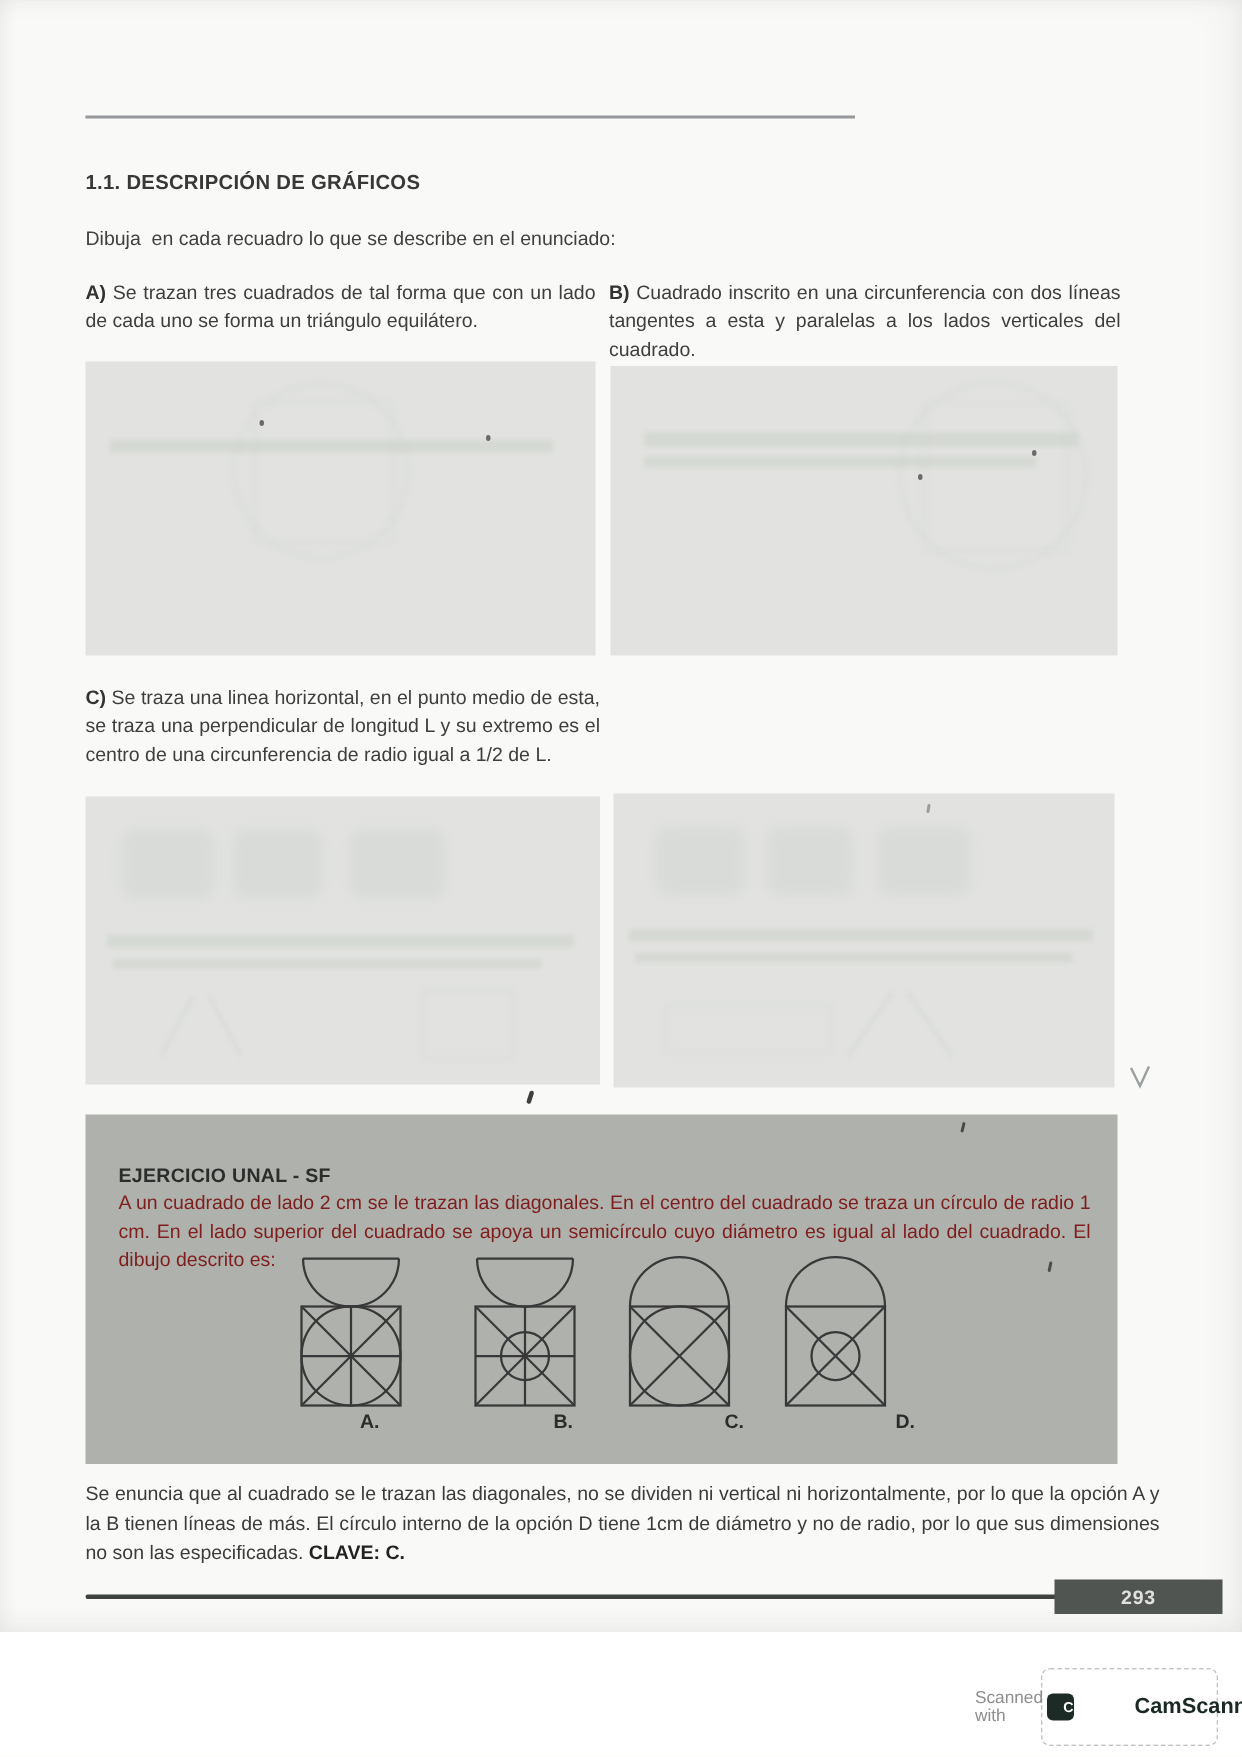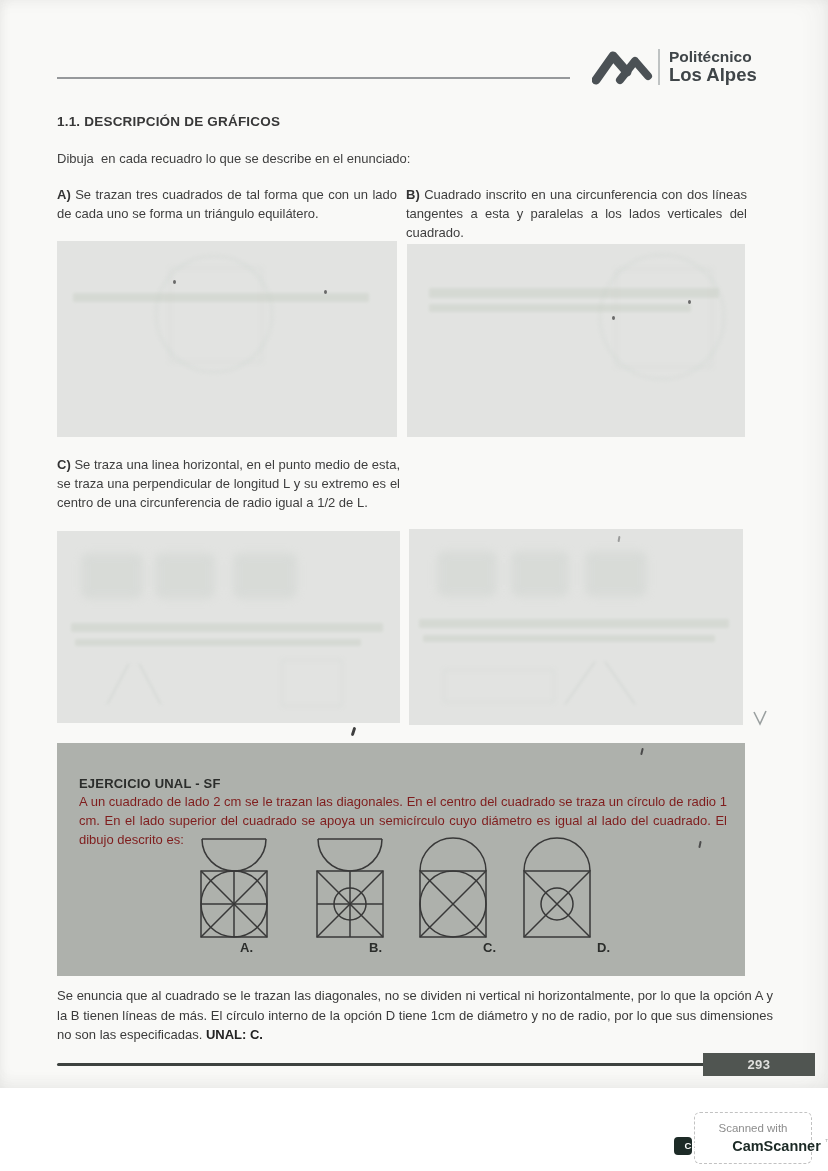--- a/index.html
+++ b/index.html
@@ -56,52 +56,39 @@
   .solution { position:absolute; left:57px; top:986px; width:716px; font-size:13px; line-height:19.5px; color:#3b3b3b; text-align:justify; }
   .solution b { color:#222; }
 
   
   .footer-line { position:absolute; left:57px; top:1063px; width:648px; height:3px; background:#3d423f; border-radius:2px; }
   .page-badge { position:absolute; left:703px; top:1053px; width:112px; height:23px; background:#505551;
     color:#e0e0de; font-size:13px; font-weight:bold; letter-spacing:.5px; display:flex; align-items:center; justify-content:center; }
 
   
   .camscanner { position:absolute; left:694px; top:1112px; width:118px; height:52px; background:#fff;
-    border:1px dashed #c2c2c2; border-radius:6px; display:flex; flex-direction:column; align-items:center; justify-content:center; gap:3px; }
+    border:1px dashed #c2c2c2; border-radius:6px; display:flex; flex-direction:row; align-items:center; justify-content:center; gap:3px; }
   .scanned-with { font-size:11.5px; color:#8d8d8d; }
   .brand-row { display:flex; align-items:flex-start; gap:4px; }
   .cs-icon { width:18px; height:18px; background:#1d2b27; border-radius:4px; color:#fff; font-size:9.5px; font-weight:bold;
     display:flex; align-items:center; justify-content:center;padding-left:16px; }
   .brand { font-size:14.5px; font-weight:bold; color:#1b2925; line-height:18px;margin-left:36px; }
   .tm { font-size:7px; color:#9a9a9a; margin-top:1px; }
 
   
   .pen { position:absolute; }
   .pen-tick { background:#3f3f3f; border-radius:2px; }
 </style>
 </head>
 <body>
 
 <div class="page">
   <div class="scan-area"></div>
 
   <div class="top-rule"></div>
-  <div class="logo">
-    <span>
-      <svg width="62" height="42" viewBox="0 0 62 42">
-        <path d="M4 36 L21 12 L35 28" stroke="#4b5155" stroke-width="9" fill="none" stroke-linecap="round" stroke-linejoin="round"></path>
-        <path d="M28 36 L43 17 L56 32" stroke="#4b5155" stroke-width="8" fill="none" stroke-linecap="round" stroke-linejoin="round"></path>
-      </svg>
-    </span>
-    <div class="logo-divider"></div>
-    <div class="logo-text">
-      <div class="logo-l1">Politécnico</div>
-      <div class="logo-l2">Los Alpes</div>
-    </div>
-  </div>
 
   <h1 class="section-title">1.1. DESCRIPCIÓN DE GRÁFICOS</h1>
   <p class="instruction">Dibuja  en cada recuadro lo que se describe en el enunciado:</p>
 
   <p class="prompt prompt-a"><b>A)</b> <span>Se trazan tres cuadrados de tal forma que con un lado de cada uno se forma un triángulo equilátero.</span></p>
   <p class="prompt prompt-b"><b>B)</b> <span>Cuadrado inscrito en una circunferencia con dos líneas tangentes a esta y paralelas a los lados verticales del cuadrado.</span></p>
   <p class="prompt prompt-c"><b>C)</b> <span>Se traza una linea horizontal, en el punto medio de esta, se traza una perpendicular de longitud L y su extremo es el centro de una circunferencia de radio igual a 1/2 de L.</span></p>
 
   <div class="dbox dbox-a">
     <div class="ghost g-circle" style="left:98px; top:14px; width:118px; height:118px;"></div>
@@ -169,21 +156,21 @@
         <path d="M3,36 A33,33 0 0 1 69,36" fill="none" stroke="#383838" stroke-width="1.5"></path>
         <rect x="3" y="36" width="66" height="66" fill="none" stroke="#383838" stroke-width="1.5"></rect>
         <path d="M3,36 L69,102 M69,36 L3,102" fill="none" stroke="#383838" stroke-width="1.5"></path>
         <circle cx="36" cy="69" r="16" fill="none" stroke="#383838" stroke-width="1.5"></circle>
       </svg></div>
   <span class="fig-label fl-0">A.</span>
   <span class="fig-label fl-1">B.</span>
   <span class="fig-label fl-2">C.</span>
   <span class="fig-label fl-3">D.</span>
 
-  <p class="solution"><span>Se enuncia que al cuadrado se le trazan las diagonales, no se dividen ni vertical ni horizontalmente, por lo que la opción A y la B tienen líneas de más. El círculo interno de la opción D tiene 1cm de diámetro y no de radio, por lo que sus dimensiones no son las especificadas.</span> <b>UNAL: C.</b></p>
+  <p class="solution"><span>Se enuncia que al cuadrado se le trazan las diagonales, no se dividen ni vertical ni horizontalmente, por lo que la opción A y la B tienen líneas de más. El círculo interno de la opción D tiene 1cm de diámetro y no de radio, por lo que sus dimensiones no son las especificadas.</span> <b>CLAVE: C.</b></p>
 
   <div class="footer-line"></div>
   <div class="page-badge">293</div>
 
   <div class="pen pen-tick" style="left:352px; top:727px; width:3px; height:9px; transform:rotate(18deg);"></div>
   <div class="pen pen-tick" style="left:641px; top:748px; width:2px; height:7px; transform:rotate(14deg); background:#4a4a4a;"></div>
   <div class="pen pen-tick" style="left:618px; top:536px; width:2px; height:6px; transform:rotate(10deg); background:#8a8a8a; opacity:.8;"></div>
   <div class="pen pen-tick" style="left:699px; top:841px; width:2px; height:7px; transform:rotate(12deg); background:#4d4d4d;"></div>
   <div class="pen" style="left:752px; top:710px;">
     <svg width="16" height="16" viewBox="0 0 16 16">

